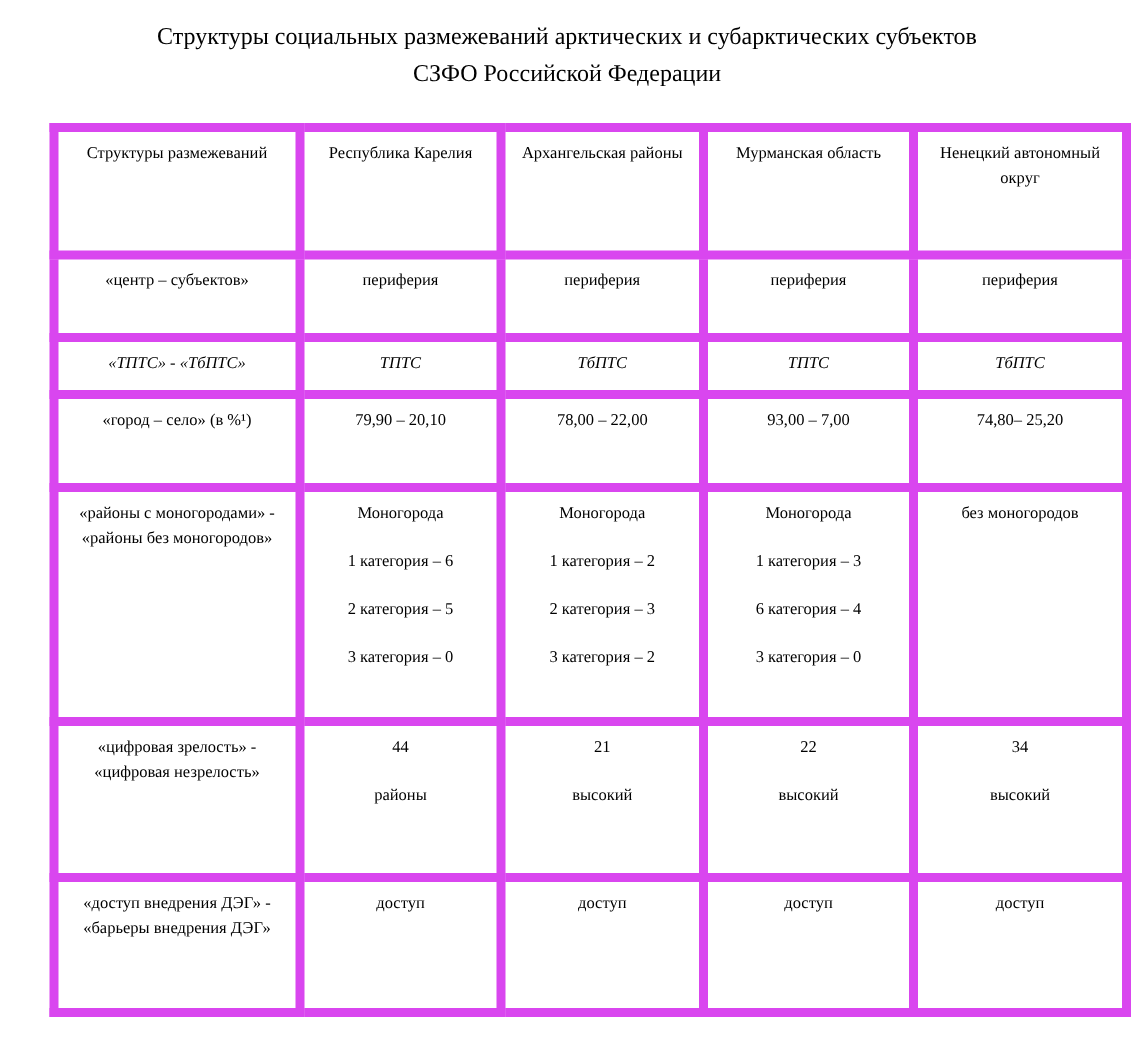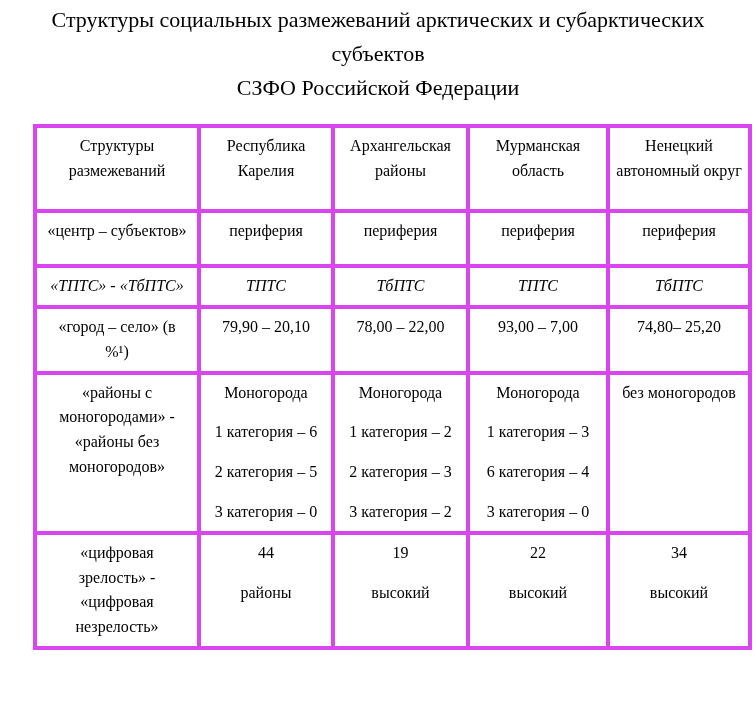--- a/index.html
+++ b/index.html
@@ -11,42 +11,42 @@
     font-family: "Liberation Serif", "DejaVu Serif", serif;
     color: #000000;
     overflow: hidden;
   }
   .page {
     width: 756px;
     height: 702px;
     box-sizing: border-box;
   }
   .title {
-    margin: 3px 30px 0 30px;
+    margin: 13px 30px 0 30px;
     text-align: center;
-    font-size: 22px;
+    font-size: 16px;
     line-height: 1.55;
     font-weight: normal;
   }
   table.cleavage {
     border-collapse: collapse;
     table-layout: fixed;
     margin: 19px 0 0 33px;
     width: 715px;
   }
   col.c0 { width: 164px; }
   col.c1 { width: 134px; }
   col.c2 { width: 135px; }
   col.c3 { width: 140px; }
   col.c4 { width: 142px; }
   td, th {
-    border: 4px solid #d946ef;
+    border: 6px solid #d946ef;
     vertical-align: top;
     text-align: center;
-    font-size: 16px;
+    font-size: 11px;
     font-weight: normal;
     line-height: 1.55;
     padding: 6px 4px;
     box-sizing: border-box;
     overflow: hidden;
   }
   td.label, th.label { padding-left: 10px; padding-right: 10px; }
   tr.rh-head { height: 85px; }
   tr.rh-0 { height: 55px; }
   tr.rh-1 { height: 38px; font-style: italic; }
@@ -127,28 +127,35 @@
           </td>
         <td>без моногородов</td>
       </tr>
       <tr class="rh-4">
         <td class="label">«цифровая зрелость» - «цифровая незрелость»</td>
         <td>
             <div class="para">44</div>
             <div class="para">районы</div>
           </td>
         <td>
-            <div class="para">19</div>
+            <div class="para">21</div>
             <div class="para">высокий</div>
           </td>
         <td>
             <div class="para">22</div>
             <div class="para">высокий</div>
           </td>
         <td>
             <div class="para">34</div>
             <div class="para">высокий</div>
           </td>
       </tr>
+      <tr class="rh-5">
+        <td class="label">«доступ внедрения ДЭГ» - «барьеры внедрения ДЭГ»</td>
+        <td>доступ</td>
+        <td>доступ</td>
+        <td>доступ</td>
+        <td>доступ</td>
+      </tr>
     </tbody>
   </table>
 
 </div>
 
 </body></html>

